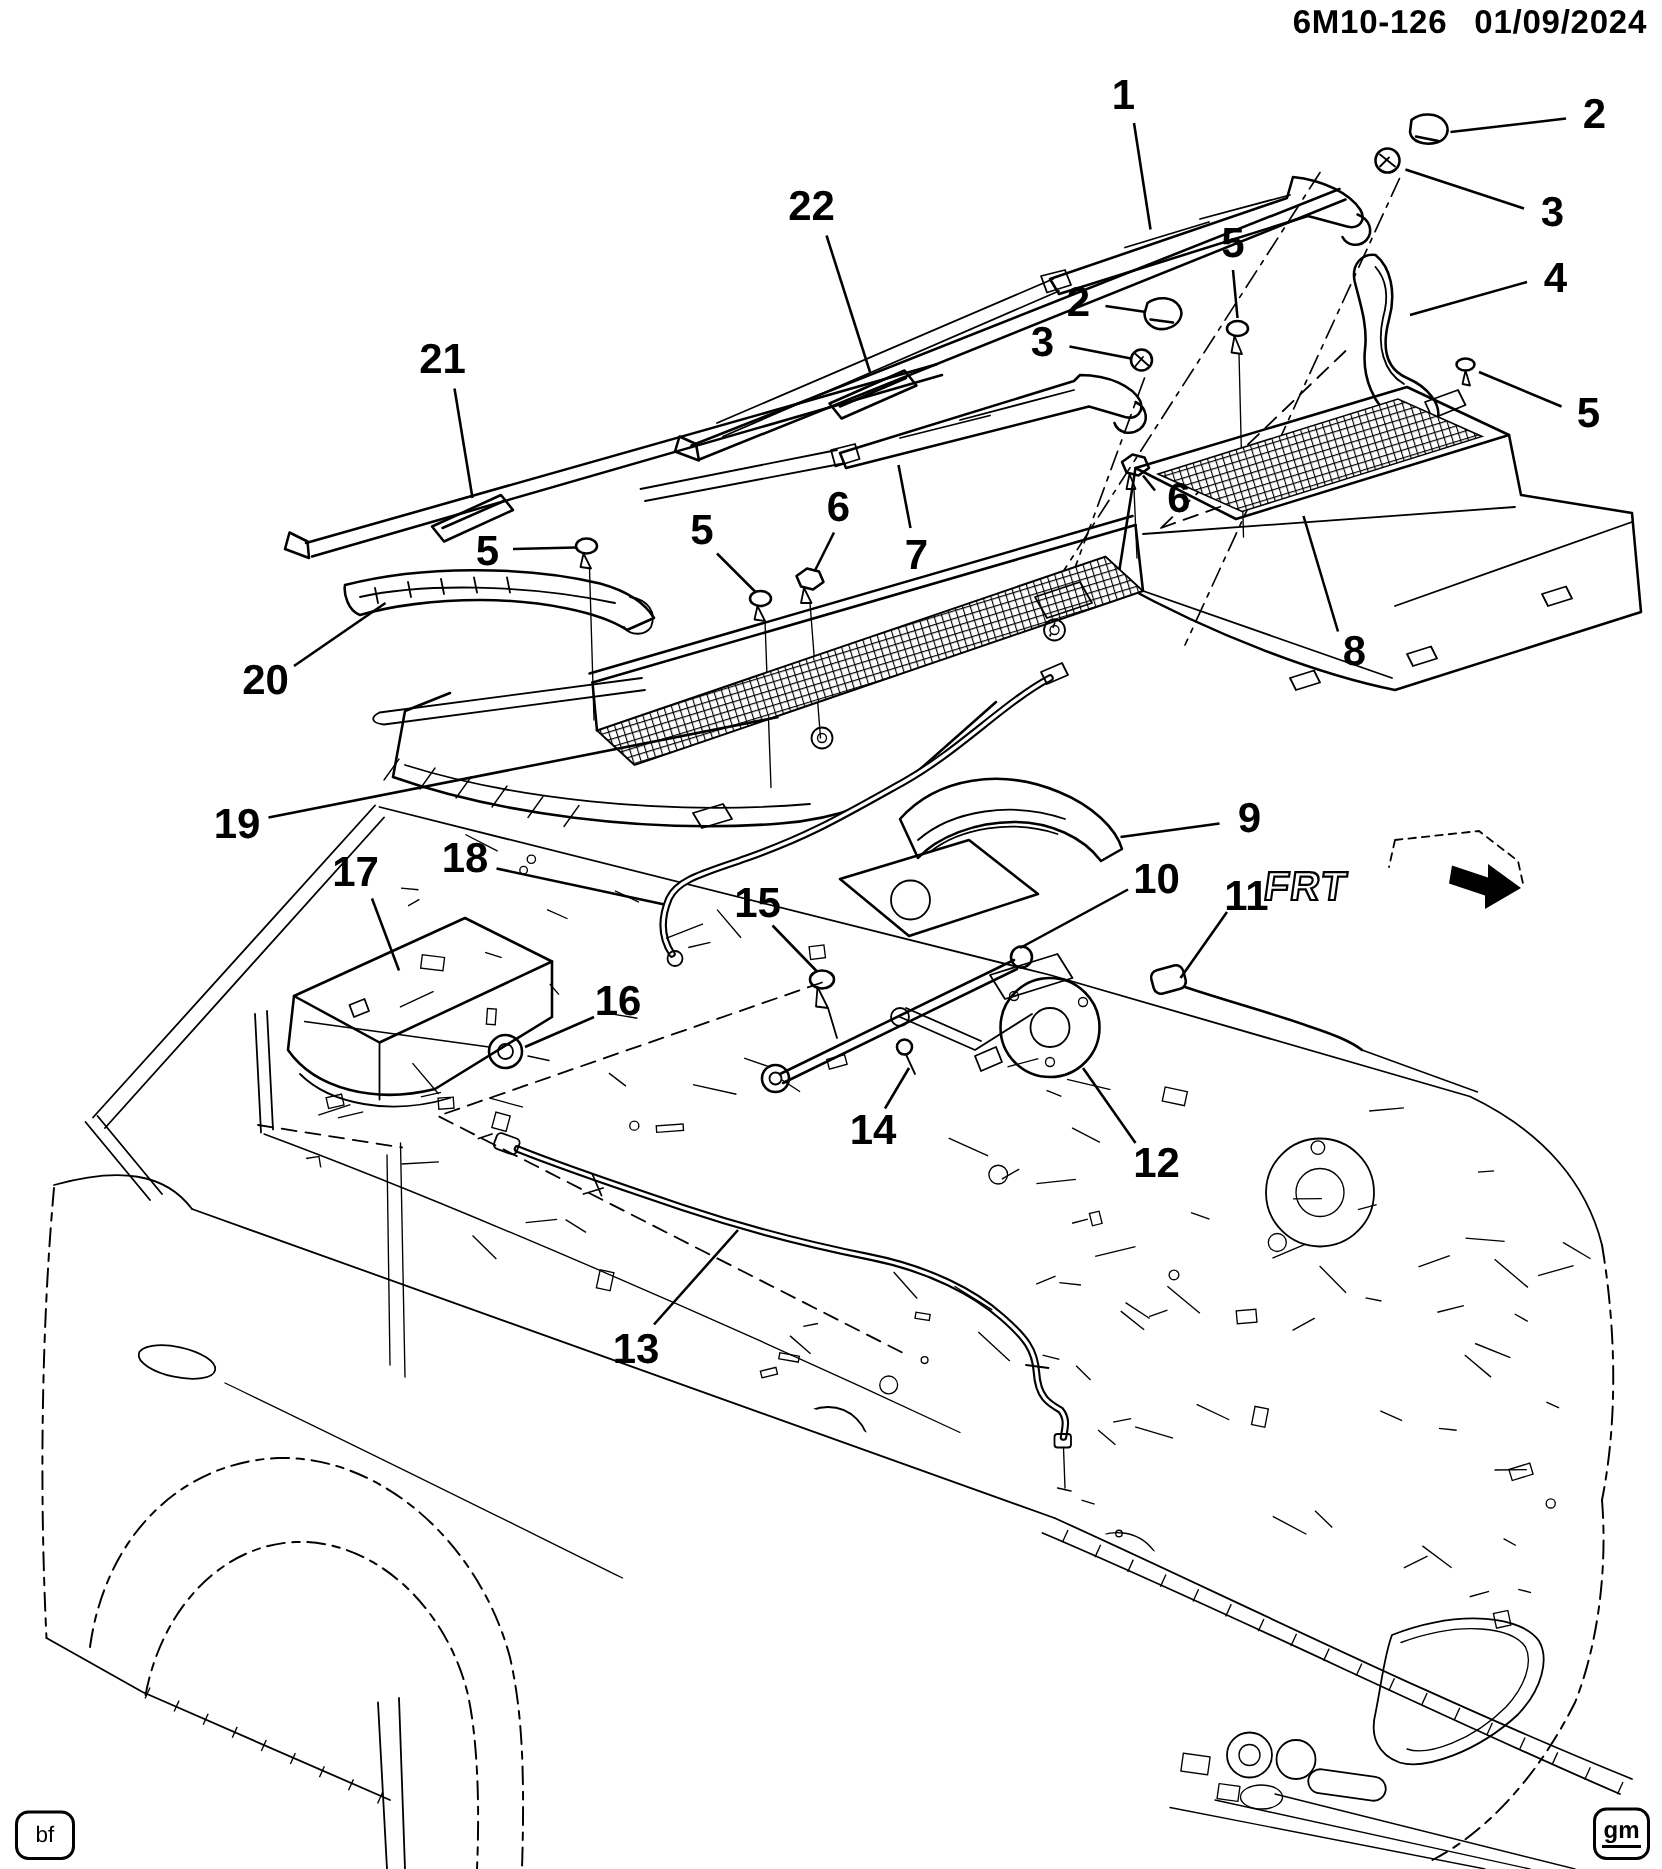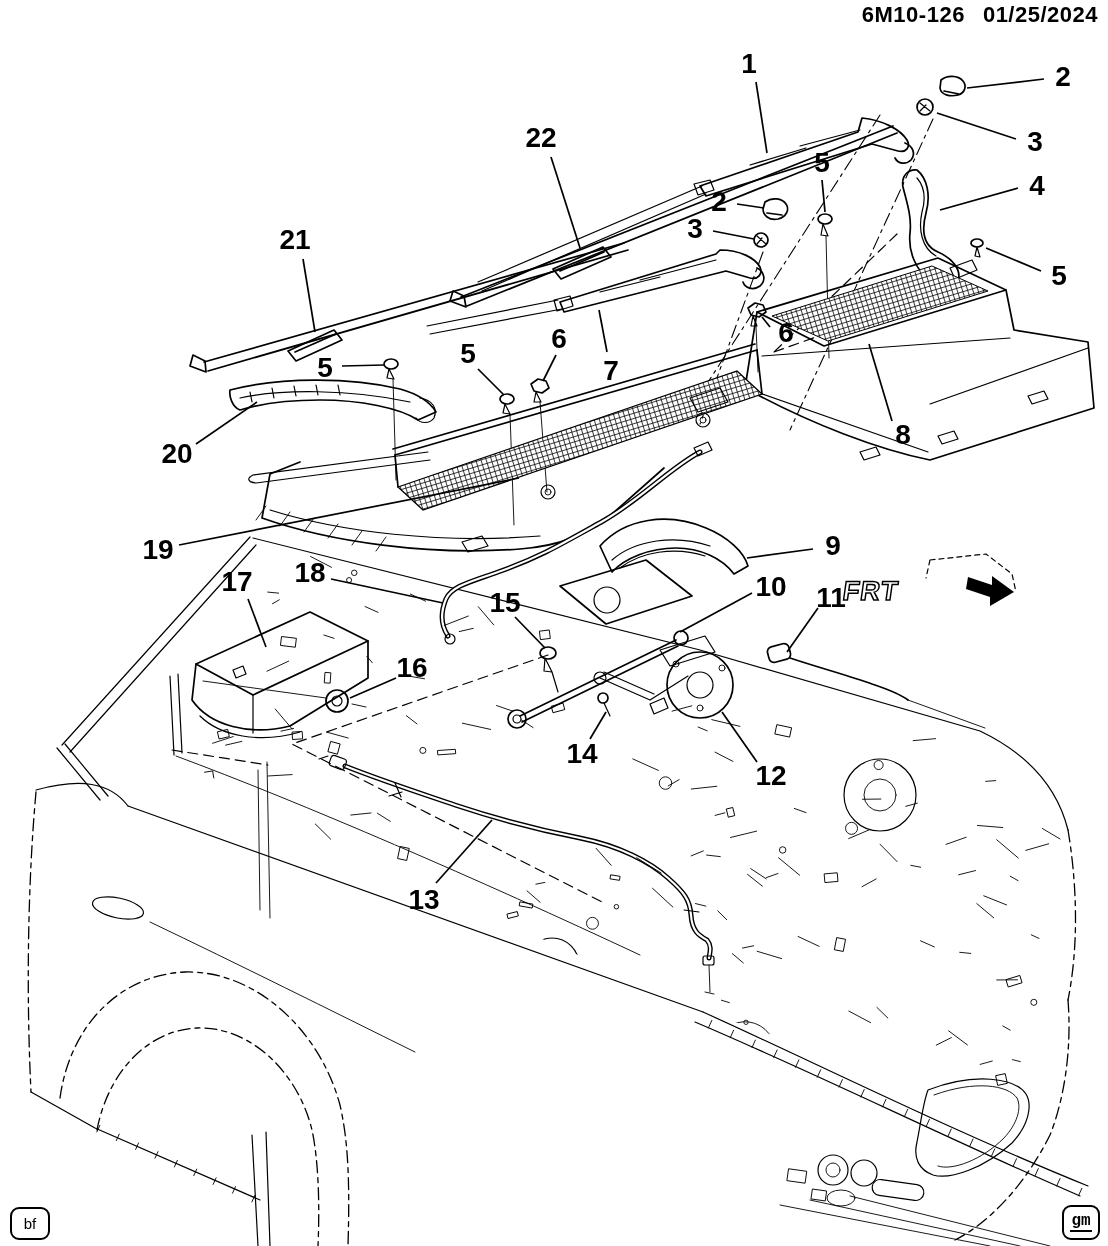--- a/index.html
+++ b/index.html
@@ -6,37 +6,37 @@
   body{width:1108px;height:1246px;position:relative;overflow:hidden;
        font-family:"Liberation Sans",sans-serif;color:#000;}
   #stage{position:absolute;inset:0;}
   .hdr{position:absolute;top:2px;right:10px;font-size:22px;font-weight:700;
        letter-spacing:.5px;white-space:nowrap;}
   .hdr .date{margin-left:18px;}
   .corner-box{position:absolute;bottom:6px;border:2.5px solid #000;border-radius:9px;
        display:flex;align-items:center;justify-content:center;background:#fff;}
   #bf-box{left:10px;width:36px;height:29px;font-size:15px;}
   #gm-box{right:8px;width:34px;height:31px;font-size:16px;font-weight:700;}
-  #gm-box span{border-bottom:2.5px solid #000;line-height:1.05;padding:0 1px;font-family:Liberation Mono, monospace;}
+  #gm-box span{border-bottom:2.5px solid #000;line-height:1.05;padding:0 1px;}
   svg text.callout{font-family:"Liberation Sans",sans-serif;font-size:28px;font-weight:700;fill:#000;}
   svg .ink{stroke:#000;fill:none;stroke-linecap:round;stroke-linejoin:round;}
   svg .w17{stroke-width:1.7;} svg .w12{stroke-width:1.2;} svg .w09{stroke-width:.9;}
   svg .dash{stroke-dasharray:10 6;stroke-width:1.2;}
   svg .dashdot{stroke-dasharray:13 5 3 5;stroke-width:1.1;}
   svg .sketch{stroke-dasharray:12 5 5 5;stroke-width:1.3;}
   svg text.frt{font-family:"Liberation Sans",sans-serif;font-size:27px;font-weight:700;
        fill:#fff;stroke:#000;stroke-width:1.5;letter-spacing:1px;}
 </style>
 </head>
 <body>
 
 <div id="stage">
 
   <div class="hdr">
-    <span>6M10-126</span><span class="date">01/25/2024</span>
+    <span>6M10-126</span><span class="date">01/09/2024</span>
   </div>
 
   <svg id="art" width="1108" height="1246" viewBox="0 0 1108 1246">
     <defs>
       <pattern id="mesh" width="5" height="5" patternUnits="userSpaceOnUse" patternTransform="rotate(-17)">
         <rect width="5" height="5" fill="#fff"></rect>
         <path d="M0,0 L0,5 M0,0 L5,0" stroke="#000" stroke-width="1.5"></path>
       </pattern>
       <pattern id="hatch" width="6" height="6" patternUnits="userSpaceOnUse" patternTransform="rotate(40)">
         <rect width="6" height="6" fill="#fff"></rect>

